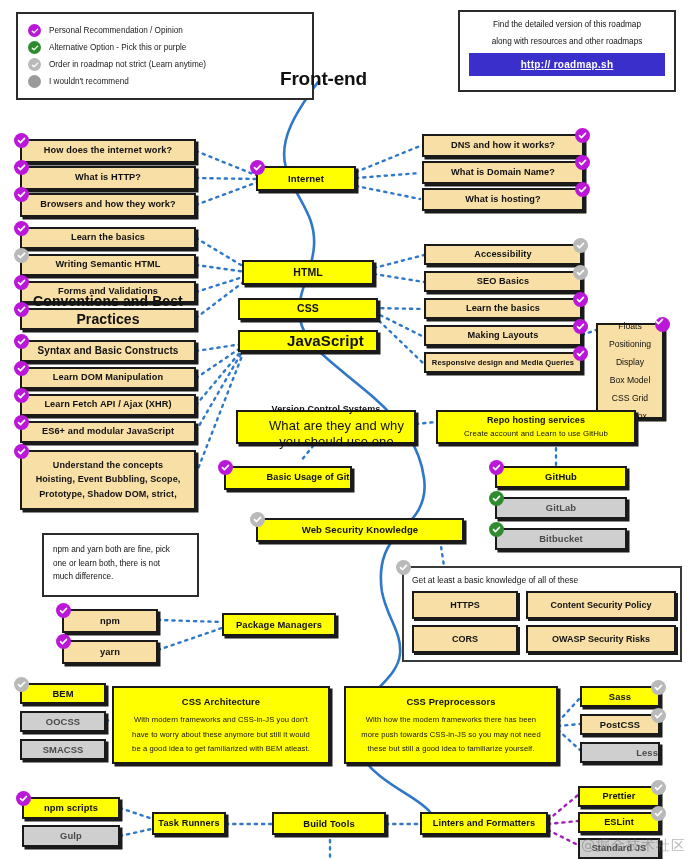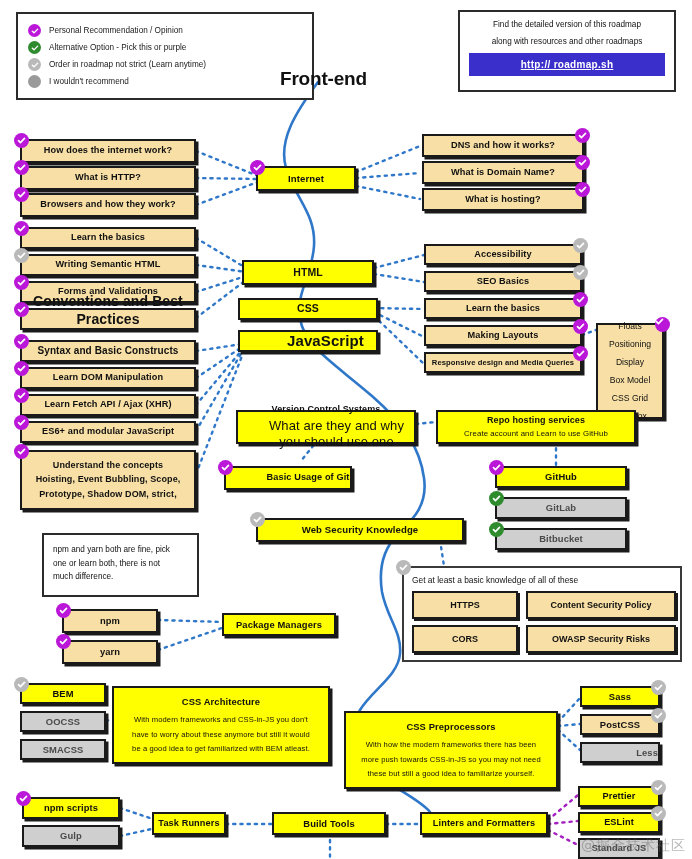--- a/index.html
+++ b/index.html
@@ -550,21 +550,21 @@
     <span class="title">SMACSS</span>
   </div>
 
   <div class="node n-yellow" style="left:112px; top:686px; width:218px; height:78px; font-size:7.6px; gap:5px; padding:6px 8px;">
     <span class="title" style="font-size:9.4px; margin-bottom:2px;">CSS Architecture</span>
     <span class="sub">With modern frameworks and CSS-in-JS you don't</span>
     <span class="sub">have to worry about these anymore but still it would</span>
     <span class="sub">be a good idea to get familiarized with BEM atleast.</span>
   </div>
 
-  <div class="node n-yellow" style="left:344px; top:686px; width:214px; height:78px; font-size:7.6px; gap:5px; padding:6px 8px;margin-top:25px;">
+  <div class="node n-yellow" style="left:344px; top:686px; width:214px; height:78px; font-size:7.6px; gap:5px; padding:6px 8px;">
     <span class="title" style="font-size:9.4px; margin-bottom:2px;">CSS Preprocessors</span>
     <span class="sub">With how the modern frameworks there has been</span>
     <span class="sub">more push towards CSS-in-JS so you may not need</span>
     <span class="sub">these but still a good idea to familiarize yourself.</span>
   </div>
 
   <div class="node n-yellow" style="left:580px; top:686px; width:80px; height:21px; font-size:9.4px;">
     <span class="badge b-gray bpos-tr">
         <svg viewBox="0 0 12 12">
           <path d="M2 6.2 L4.6 8.8 L10 3.2" fill="none" stroke="#fff" stroke-width="2.2" stroke-linecap="round" stroke-linejoin="round"></path>

